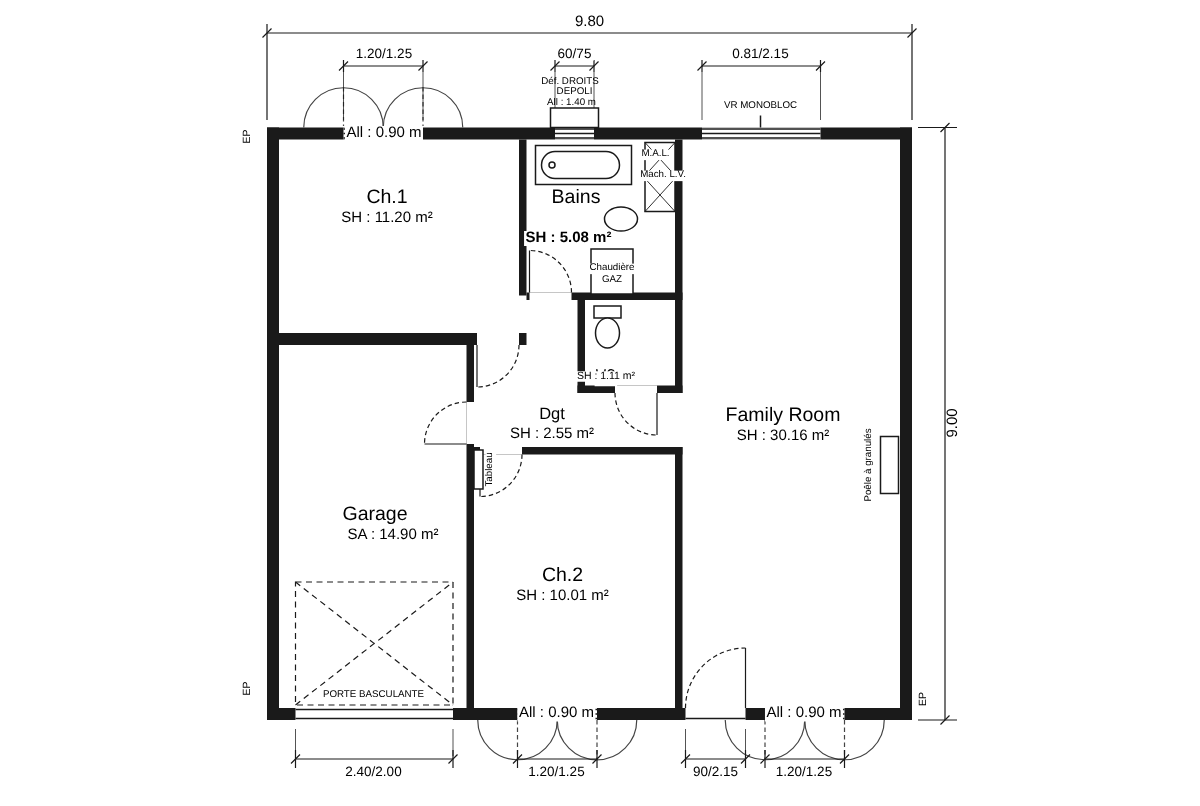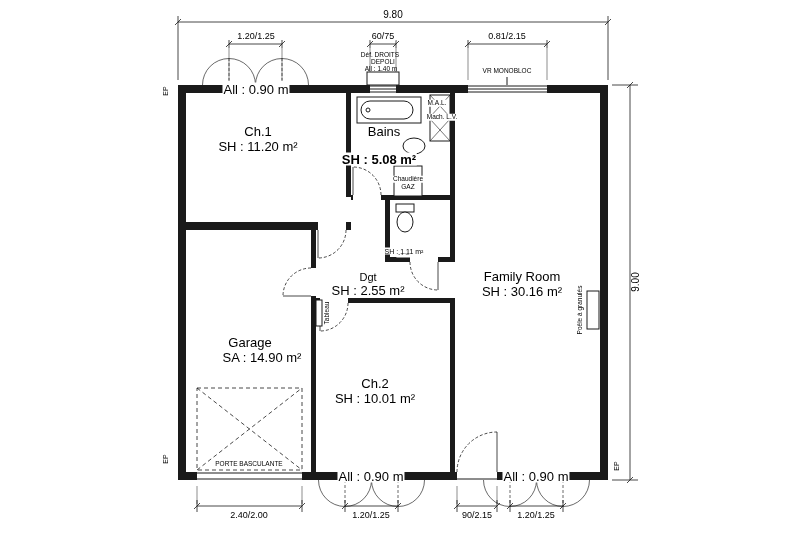--- a/index.html
+++ b/index.html
@@ -7,21 +7,21 @@
         font-family:"Liberation Sans",sans-serif;color:#000;}
   .plan svg{position:absolute;left:0;top:0;}
   .lbl{position:absolute;transform:translate(-50%,-50%);white-space:nowrap;line-height:1;
        background:#fff;padding:0 1px;z-index:2;}
   .nobg{background:transparent;}
   .rot{transform:translate(-50%,-50%) rotate(-90deg);}
   .s13{font-size:13px;}
   .s11{font-size:11px;}
   .s10{font-size:10px;}
   .s9{font-size:9px;}
-  .s8{font-size:13px;}
+  .s8{font-size:10px;}
   .s7{font-size:7px;}
   .s6{font-size:6.5px;}
 </style>
 </head>
 <body>
 
 <div class="plan">
 
   <svg width="800" height="537" viewBox="0 0 800 537">
 

